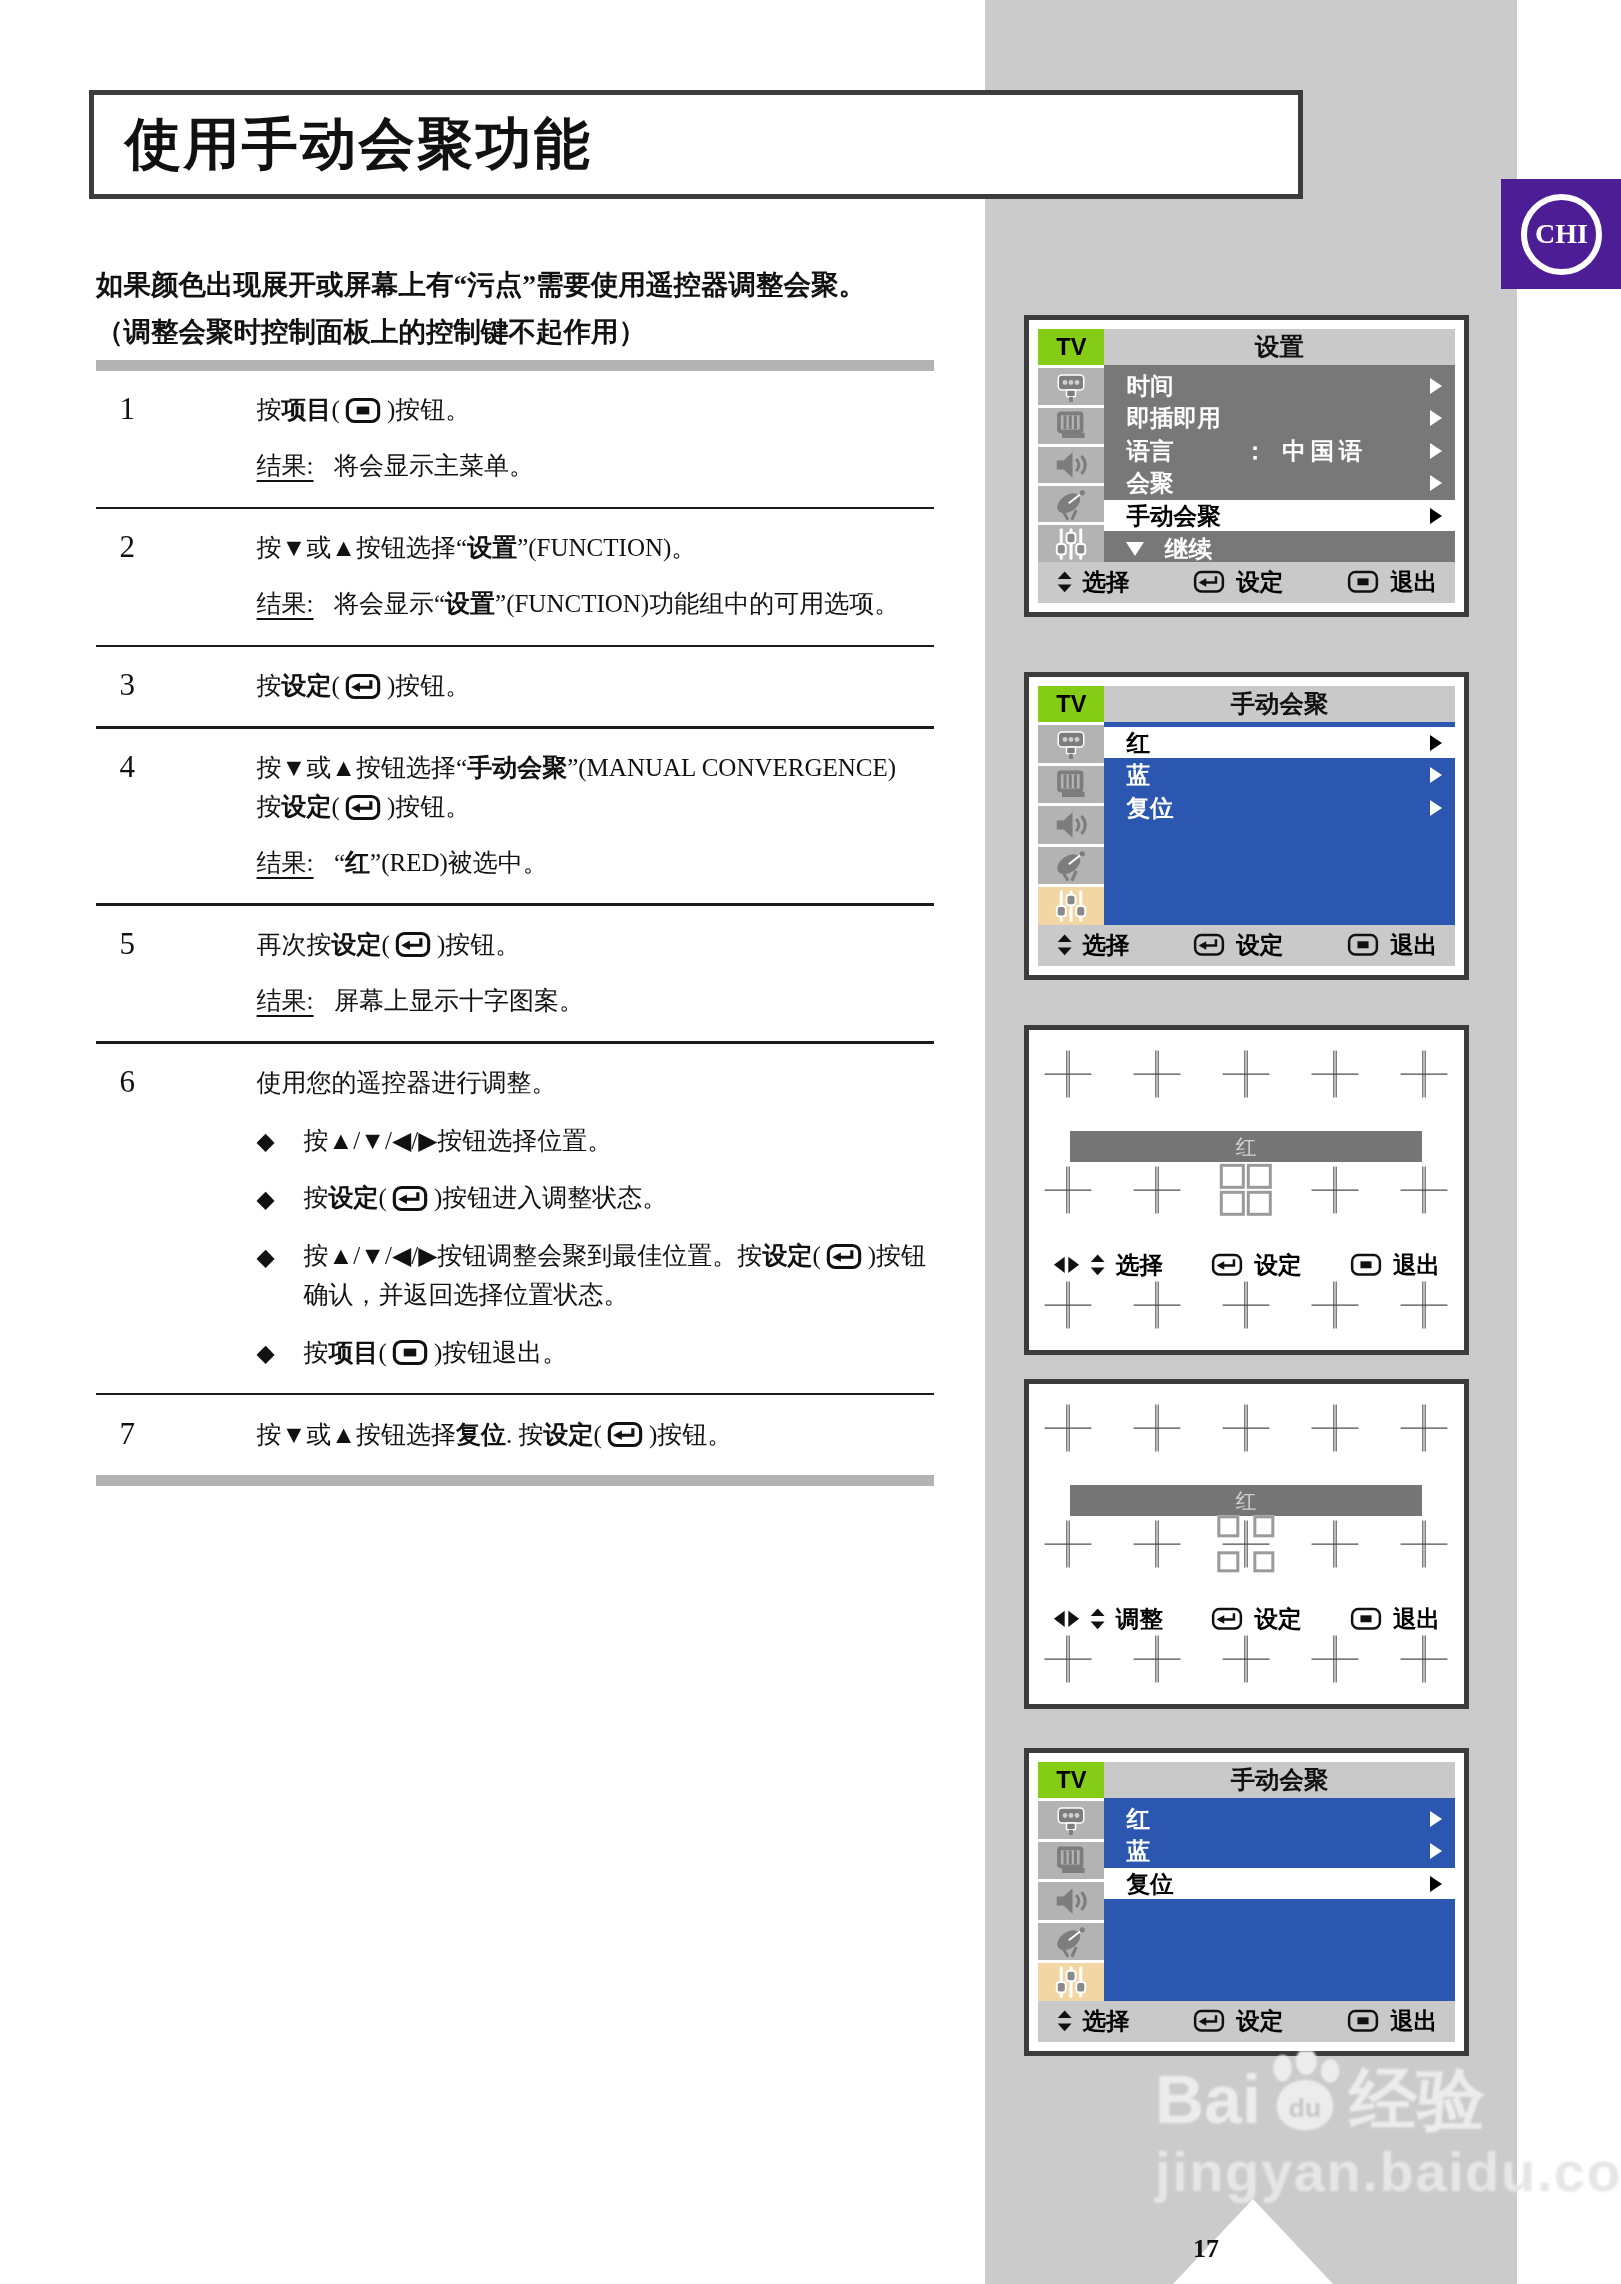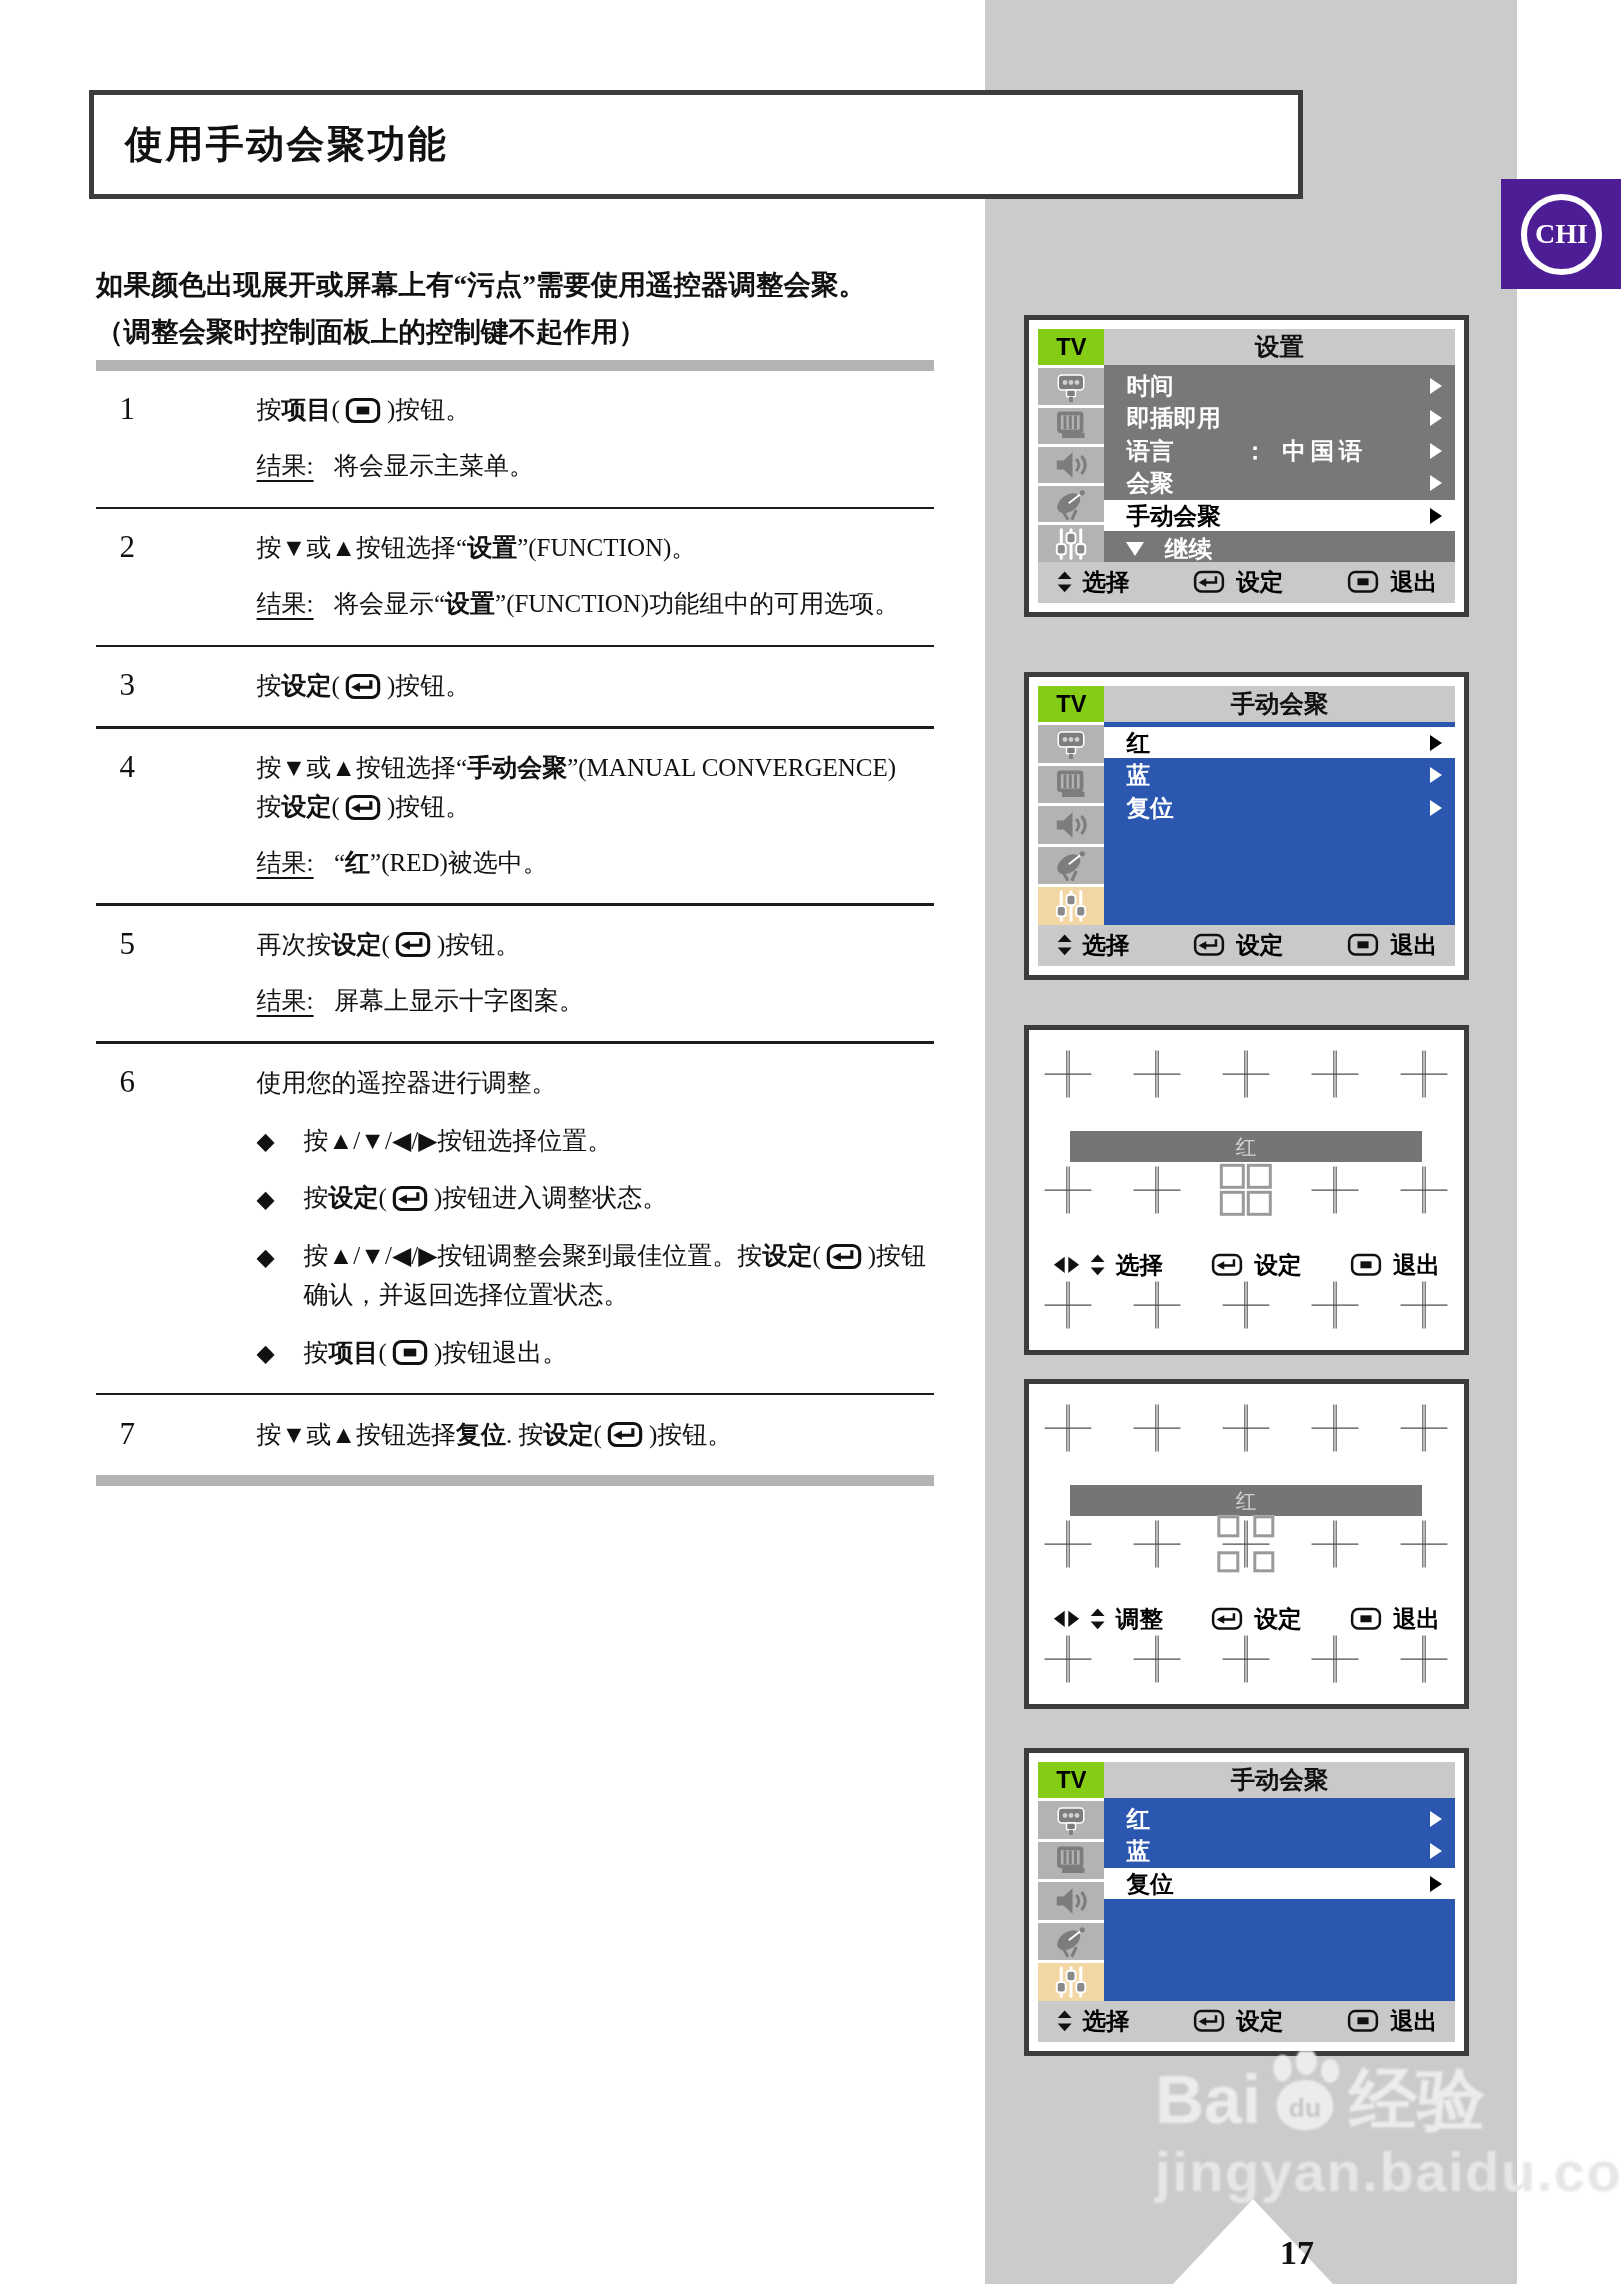--- a/index.html
+++ b/index.html
@@ -4,21 +4,21 @@
 <style>
   html,body{margin:0;padding:0}
   body{
     width:1622px;height:2284px;position:relative;background:#fff;
     font-family:"Liberation Serif","DejaVu Serif",serif;color:#111;overflow:hidden;
   }
   
   .gray-panel{position:absolute;left:985px;top:0;width:532px;height:2284px;background:var(--panel,#cbcbcb)}
   .title-box{position:absolute;left:89px;top:90px;width:1214px;height:109px;background:#fff;
     border:5.5px solid #3c3c3c;box-sizing:border-box;display:flex;align-items:center;padding-left:31px;z-index:2}
-  .title-box h1{font-size:38px;font-weight:bold;margin:0;letter-spacing:2.4px}
+  .title-box h1{font-size:56px;font-weight:bold;margin:0;letter-spacing:2.4px}
   .chi-badge{position:absolute;left:1501px;top:179px;width:121px;height:110px;background:#4c1d95;
     display:flex;align-items:center;justify-content:center;z-index:3}
   .chi-circle{width:69px;height:69px;border:6.3px solid #fff;border-radius:50%;
     display:flex;align-items:center;justify-content:center;color:#fff;font-size:28px;font-weight:bold}
   .intro{position:absolute;left:96px;top:261px;font-size:27.5px;font-weight:bold;line-height:1.72;z-index:1}
   
   .steps{position:absolute;left:96px;top:360px;width:838px;font-size:25px}
   .bar{height:11px;background:#b3b3b3}
   .divider{height:2.4px;background:#1c1c1c;margin:17.3px 0}
   .step{display:flex;margin:20.4px 0}
@@ -81,22 +81,22 @@
     justify-content:center;gap:46px;font-size:23.6px;font-weight:bold;color:#000}
   
   .wm{position:absolute;left:1155px;top:2051px;color:#ececec;font-family:"Liberation Sans","DejaVu Sans",sans-serif;
     font-weight:bold;filter:blur(0.9px);z-index:2}
   .wm-row1{display:flex;align-items:flex-end;font-size:68px;line-height:1}
   .wm-paw{width:82px;height:82px;position:relative;margin:0 3.1px}
   .wm-paw svg{display:block;width:100%;height:100%}
   .wm-row2{font-size:56px;margin-top:6.3px;letter-spacing:1.6px;color:#e6e6e6}
   .pg-tri{position:absolute;left:1173px;top:2199px;width:0;height:0;z-index:3;
     border-left:80px solid transparent;border-right:80px solid transparent;border-bottom:85px solid #fff}
-  .pg-num{position:absolute;left:1268px;top:2234px;width:58px;text-align:center;
-    font-size:34px;font-weight:bold;z-index:4}
+  .pg-num{position:absolute;left:1193px;top:2234px;width:58px;text-align:left;
+    font-size:26px;font-weight:bold;z-index:4}
 </style>
 </head>
 <body style="--panel: #cbcbcb; --blue: #2c57b0; --bodygray: #787878; --tan: #f2d7a4;">
 
 <div class="gray-panel"></div>
 
 <div class="title-box">
   <h1>使用手动会聚功能</h1>
 </div>
 

